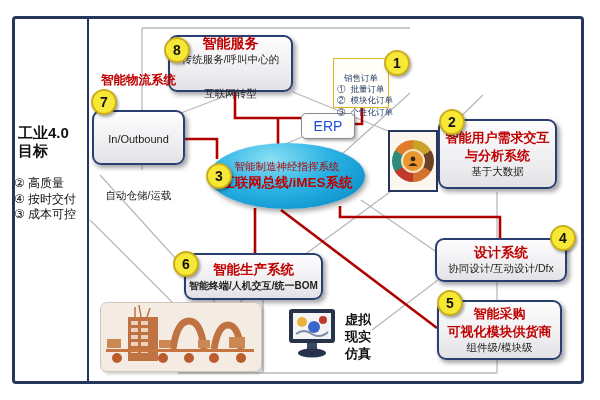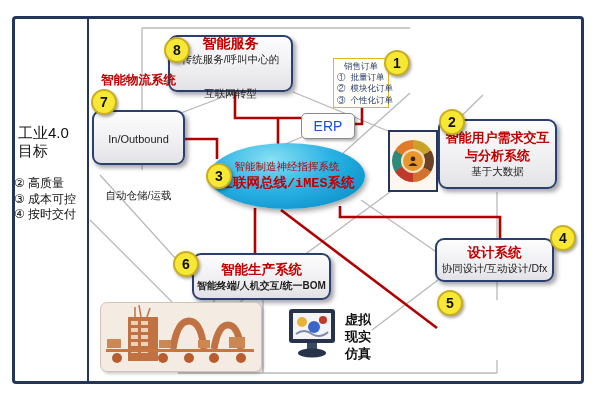--- a/index.html
+++ b/index.html
@@ -15,31 +15,31 @@
         text-align:center;z-index:3;box-sizing:border-box;padding:2px;}
   .badge{position:absolute;width:26px;height:26px;border-radius:50%;background:#f7e836;
         border:2px solid #c9ae1f;color:#111;font-weight:bold;font-size:14px;
         display:flex;align-items:center;justify-content:center;z-index:6;
         box-shadow:1.5px 2px 3px rgba(0,0,0,.35);box-sizing:border-box;}
   .t-red{color:#c00000;font-weight:bold;}
   .sub{color:#1c1c1c;}
   .ellipse{position:absolute;left:209px;top:143px;width:156px;height:66px;border-radius:50%;
         background:radial-gradient(ellipse at 40% 25%,#8ae0f4 0%,#2ab2e4 45%,#0e93cc 82%,#0b7fb5 100%);
         box-shadow:2px 3px 5px rgba(0,0,0,.35);display:flex;flex-direction:column;
-        justify-content:center;align-items:center;text-align:center;z-index:3;font-family:Liberation Mono, monospace;}
-  .panel-title{position:absolute;left:18px;top:124px;width:70px;font-size:15px;font-weight:normal;
+        justify-content:center;align-items:center;text-align:center;z-index:3;}
+  .panel-title{position:absolute;left:18px;top:124px;width:70px;font-size:15px;font-weight:bold;
         color:#111;line-height:18px;z-index:3;}
   .panel-goals{position:absolute;left:14px;top:176px;width:74px;font-size:12px;color:#111;
         line-height:15.5px;z-index:3;}
   .erp{position:absolute;left:301px;top:113px;width:52px;height:24px;background:#fdfdfd;
         border:1.5px solid #8a8a8a;border-radius:5px;box-shadow:2px 2px 3px rgba(0,0,0,.3);
         display:flex;align-items:center;justify-content:center;font-size:14px;color:#1d4ed8;z-index:3;}
   .orders{position:absolute;left:333px;top:58px;width:56px;height:50px;background:#fffef8;
         border:1.5px solid #e0b71e;z-index:4;font-size:8.5px;line-height:11.5px;color:#2a3f6f;
-        box-sizing:border-box;padding-top:2px;}
+        box-sizing:border-box;padding-top:14px;}
   .orders .ttl{text-align:center;}
   .orders .itm{text-align:left;padding-left:3px;white-space:nowrap;font-family:Liberation Mono, monospace;}
   .illus{position:absolute;z-index:3;}
   .factory{left:100px;top:302px;width:160px;height:68px;background:#f4ece3;border:1.5px solid #cfc6bb;
         border-radius:7px;box-shadow:2px 2px 3px rgba(0,0,0,.2);}
   .vrtext{position:absolute;left:345px;top:311px;width:34px;font-size:13px;line-height:17px;
         color:#111;z-index:3;text-align:left;font-weight:bold;}
   .hexbox{position:absolute;left:388px;top:130px;width:50px;height:62px;background:#fbf7ef;
         border:2px solid #24365c;z-index:3;display:flex;align-items:center;justify-content:center;box-sizing:border-box;}
   .wheel{width:42px;height:42px;border-radius:50%;
@@ -89,22 +89,22 @@
       <path d="M340,206 L340,217 L500,217 L500,238"></path>
     </g>
   </svg>
 
   <div class="panel-title">
     <div>工业4.0</div>
     <div>目标</div>
   </div>
   <div class="panel-goals">
     <div>② 高质量</div>
+    <div>④ 按时交付</div>
     <div>③ 成本可控</div>
-    <div>④ 按时交付</div>
   </div>
 
   <div class="node" style="left:168px;top:35px;width:125px;height:57px;">
     <div class="t-red" style="font-size:14px;margin-top:8px;">智能服务</div>
     <div class="sub" style="font-size:10.5px;">传统服务/呼叫中心的</div>
     <div class="sub" style="font-size:10.5px;margin-top:20px;">互联网转型</div>
   </div>
   <div class="badge" style="left:164px;top:37px;">8</div>
 
   <div class="node" style="left:92px;top:110px;width:93px;height:55px;gap:44px;">
@@ -142,29 +142,34 @@
     </div>
   </div>
 
   <div class="node" style="left:438px;top:119px;width:119px;height:70px;">
     <div class="t-red" style="font-size:13px;">智能用户需求交互</div>
     <div class="t-red" style="font-size:13px;">与分析系统</div>
     <div class="sub" style="font-size:10.5px;">基于大数据</div>
   </div>
   <div class="badge" style="left:439px;top:109px;">2</div>
 
-  <div class="node" style="left:435px;top:238px;width:119px;height:44px;">
+  <div class="node" style="left:435px;top:238px;width:132px;height:44px;">
     <div class="t-red" style="font-size:13.5px;">设计系统</div>
     <div class="sub" style="font-size:10.5px;">协同设计/互动设计/Dfx</div>
   </div>
   <div class="badge" style="left:550px;top:225px;">4</div>
 
+  <div class="node" style="left:437px;top:300px;width:125px;height:60px;">
+    <div class="t-red" style="font-size:13px;">智能采购</div>
+    <div class="t-red" style="font-size:13px;">可视化模块供货商</div>
+    <div class="sub" style="font-size:10.5px;">组件级/模块级</div>
+  </div>
   <div class="badge" style="left:437px;top:290px;">5</div>
 
-  <div class="node" style="left:192px;top:253px;width:139px;height:47px;">
+  <div class="node" style="left:184px;top:253px;width:139px;height:47px;">
     <div class="t-red" style="font-size:13.5px;">智能生产系统</div>
     <div class="sub" style="font-size:10px;font-weight:bold;">智能终端/人机交互/统一BOM</div>
   </div>
   <div class="badge" style="left:173px;top:251px;">6</div>
 
   <div class="illus factory">
     <svg width="157" height="65" viewBox="0 0 157 65">
       <g stroke="#c17242" stroke-width="1.5" fill="none">
         <path d="M34,14 L34,4 M40,14 L38,2 M46,14 L49,5"></path>
       </g>

